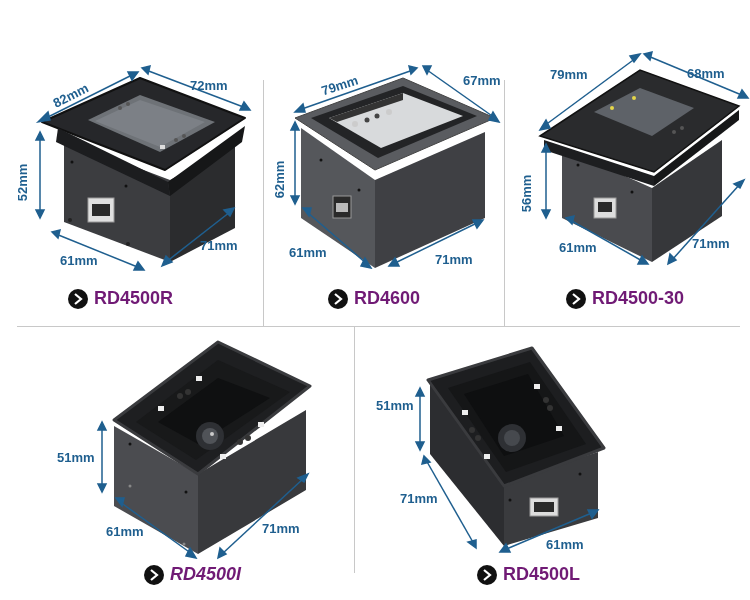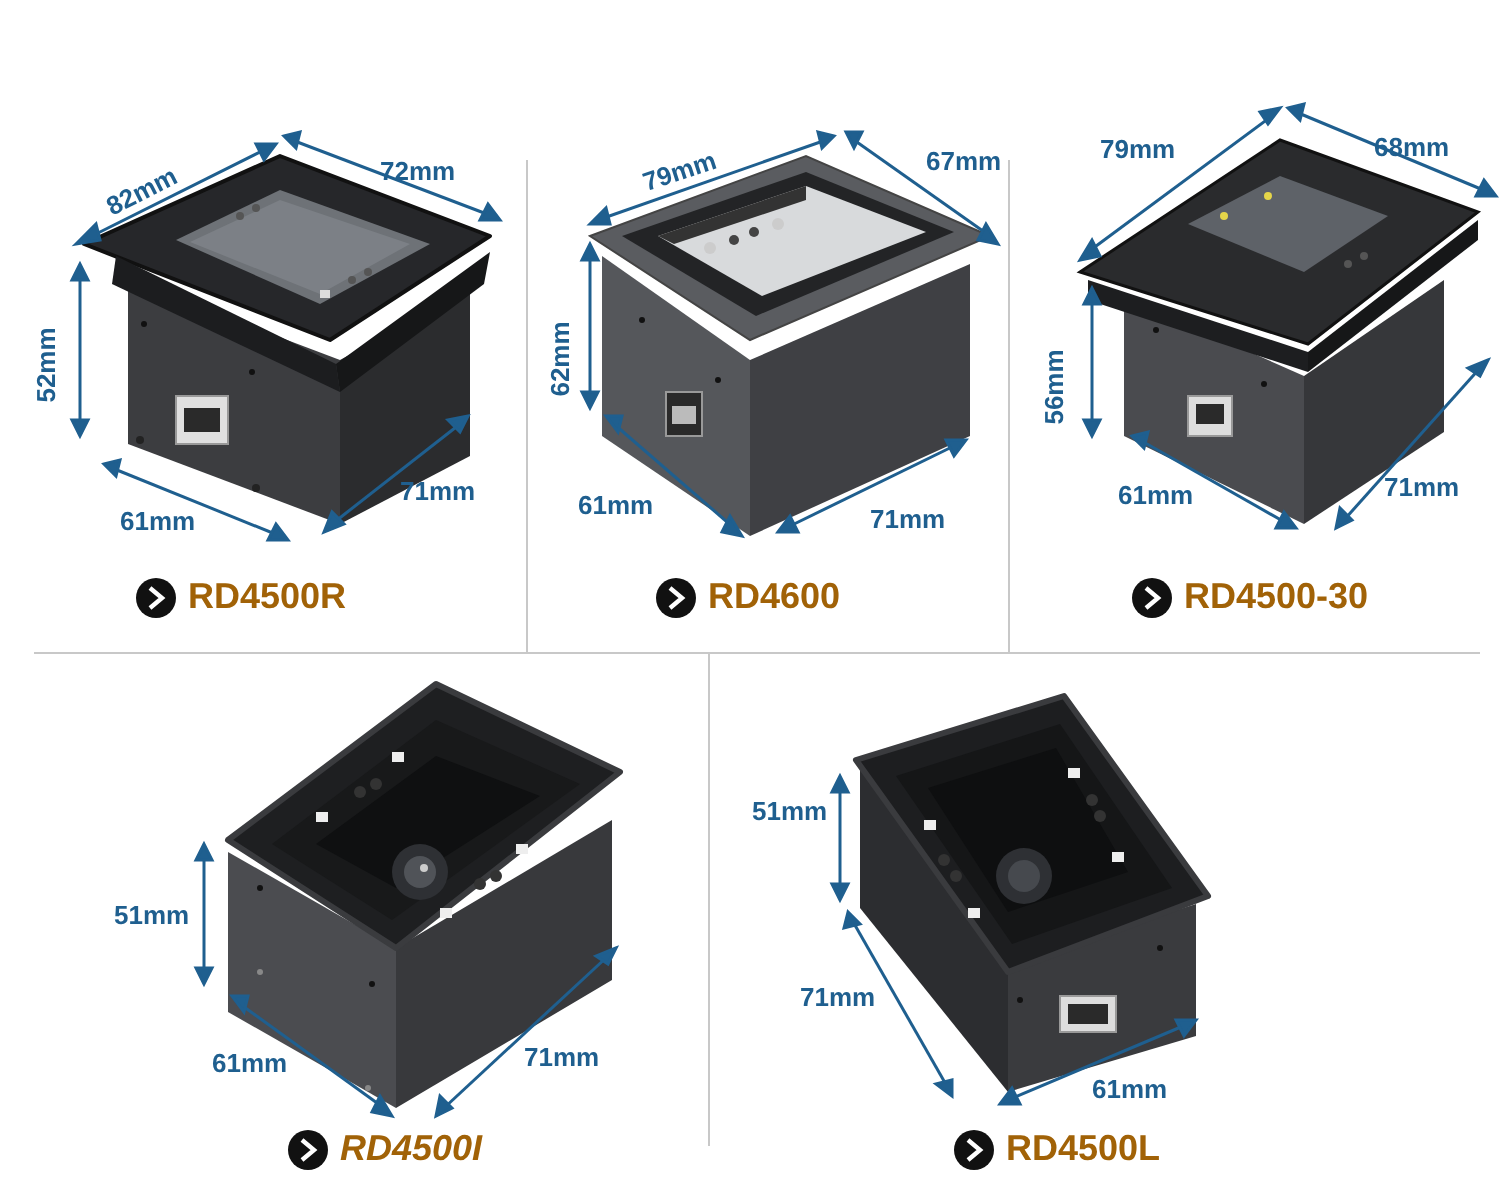--- a/index.html
+++ b/index.html
@@ -1,21 +1,21 @@
 <!DOCTYPE html>
 <html><head>
 <meta charset="utf-8">
 <style>
   html,body{margin:0;padding:0;background:#fff;}
   body{width:750px;height:600px;position:relative;overflow:hidden;font-family:"Liberation Sans",sans-serif;}
   .abs{position:absolute;}
   .divider-h{position:absolute;background:#c8c8c8;height:1px;}
   .divider-v{position:absolute;background:#c8c8c8;width:1px;}
   .dim{position:absolute;color:#1f5f8f;font-weight:bold;font-size:13px;white-space:nowrap;font-family:"Liberation Sans",sans-serif;}
-  .caption{position:absolute;display:flex;align-items:center;gap:6px;font-weight:bold;font-size:18px;color:#a16207;white-space:nowrap;}
+  .caption{position:absolute;display:flex;align-items:center;gap:6px;font-weight:bold;font-size:18px;color:#701a75;white-space:nowrap;}
   .chev{width:20px;height:20px;border-radius:50%;background:#111;display:inline-flex;align-items:center;justify-content:center;}
   svg{overflow:visible;}
 </style>
 </head>
 <body>
 
 <div class="divider-h" style="left:17px;top:326px;width:723px;"></div>
 <div class="divider-v" style="left:263px;top:80px;height:246px;"></div>
 <div class="divider-v" style="left:504px;top:80px;height:246px;"></div>
 <div class="divider-v" style="left:354px;top:326px;height:247px;"></div>

